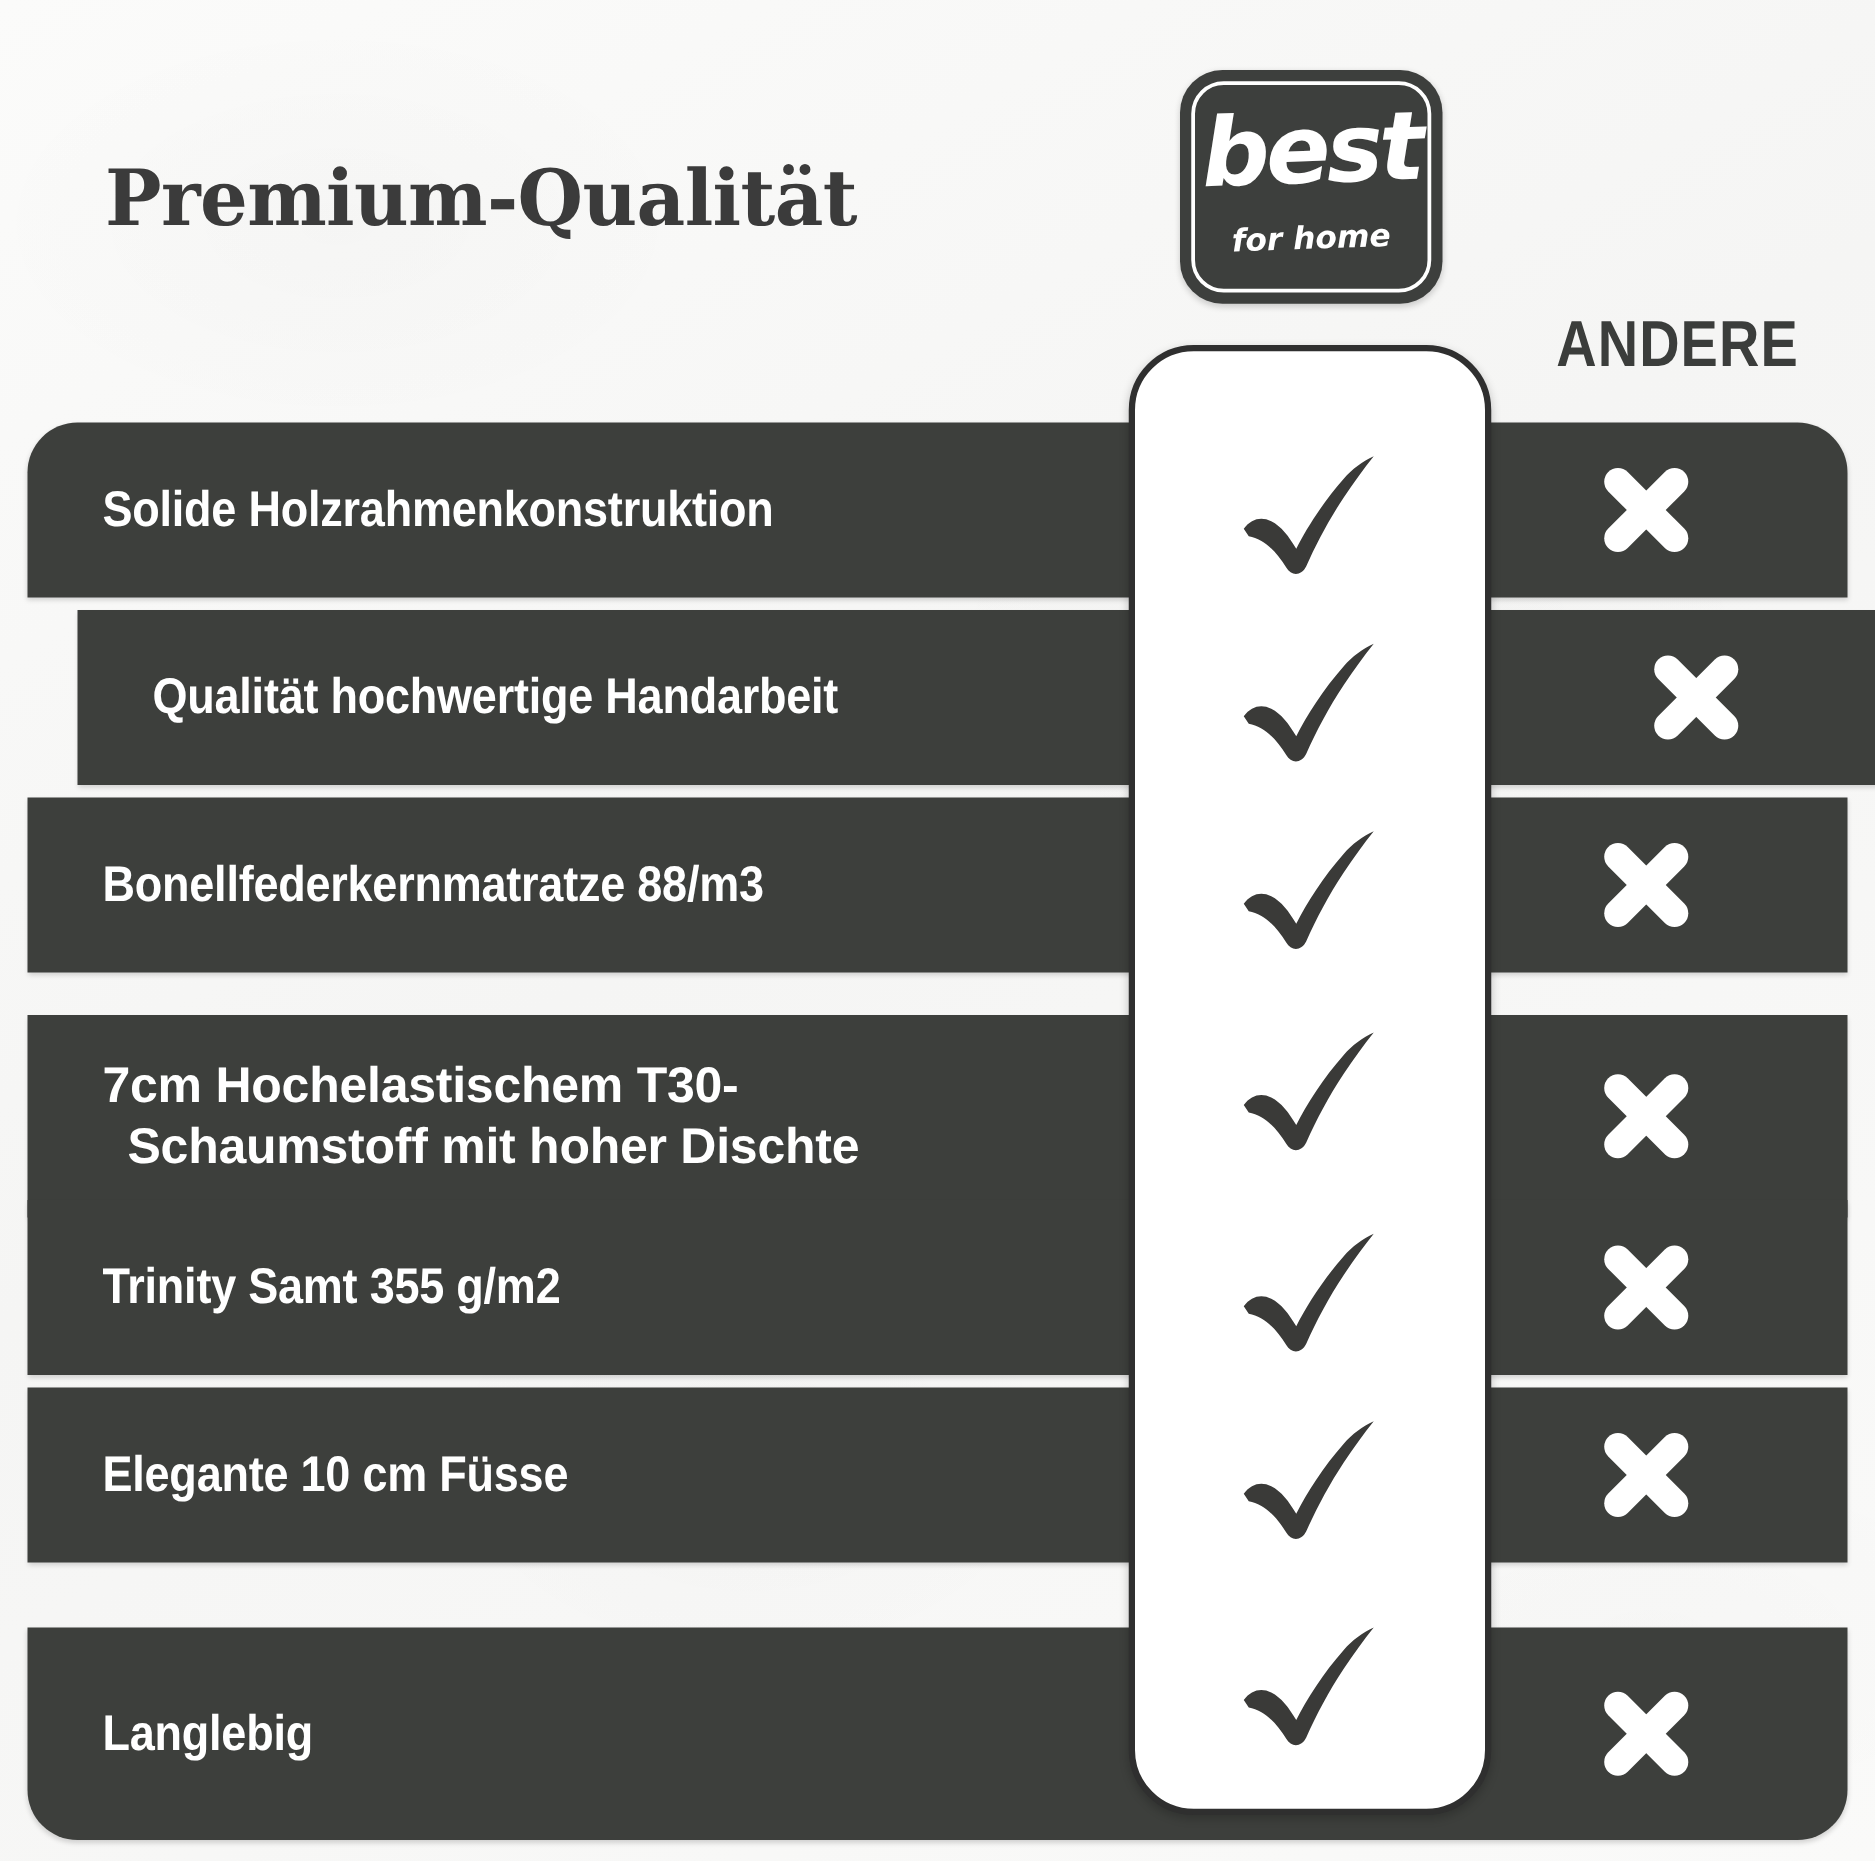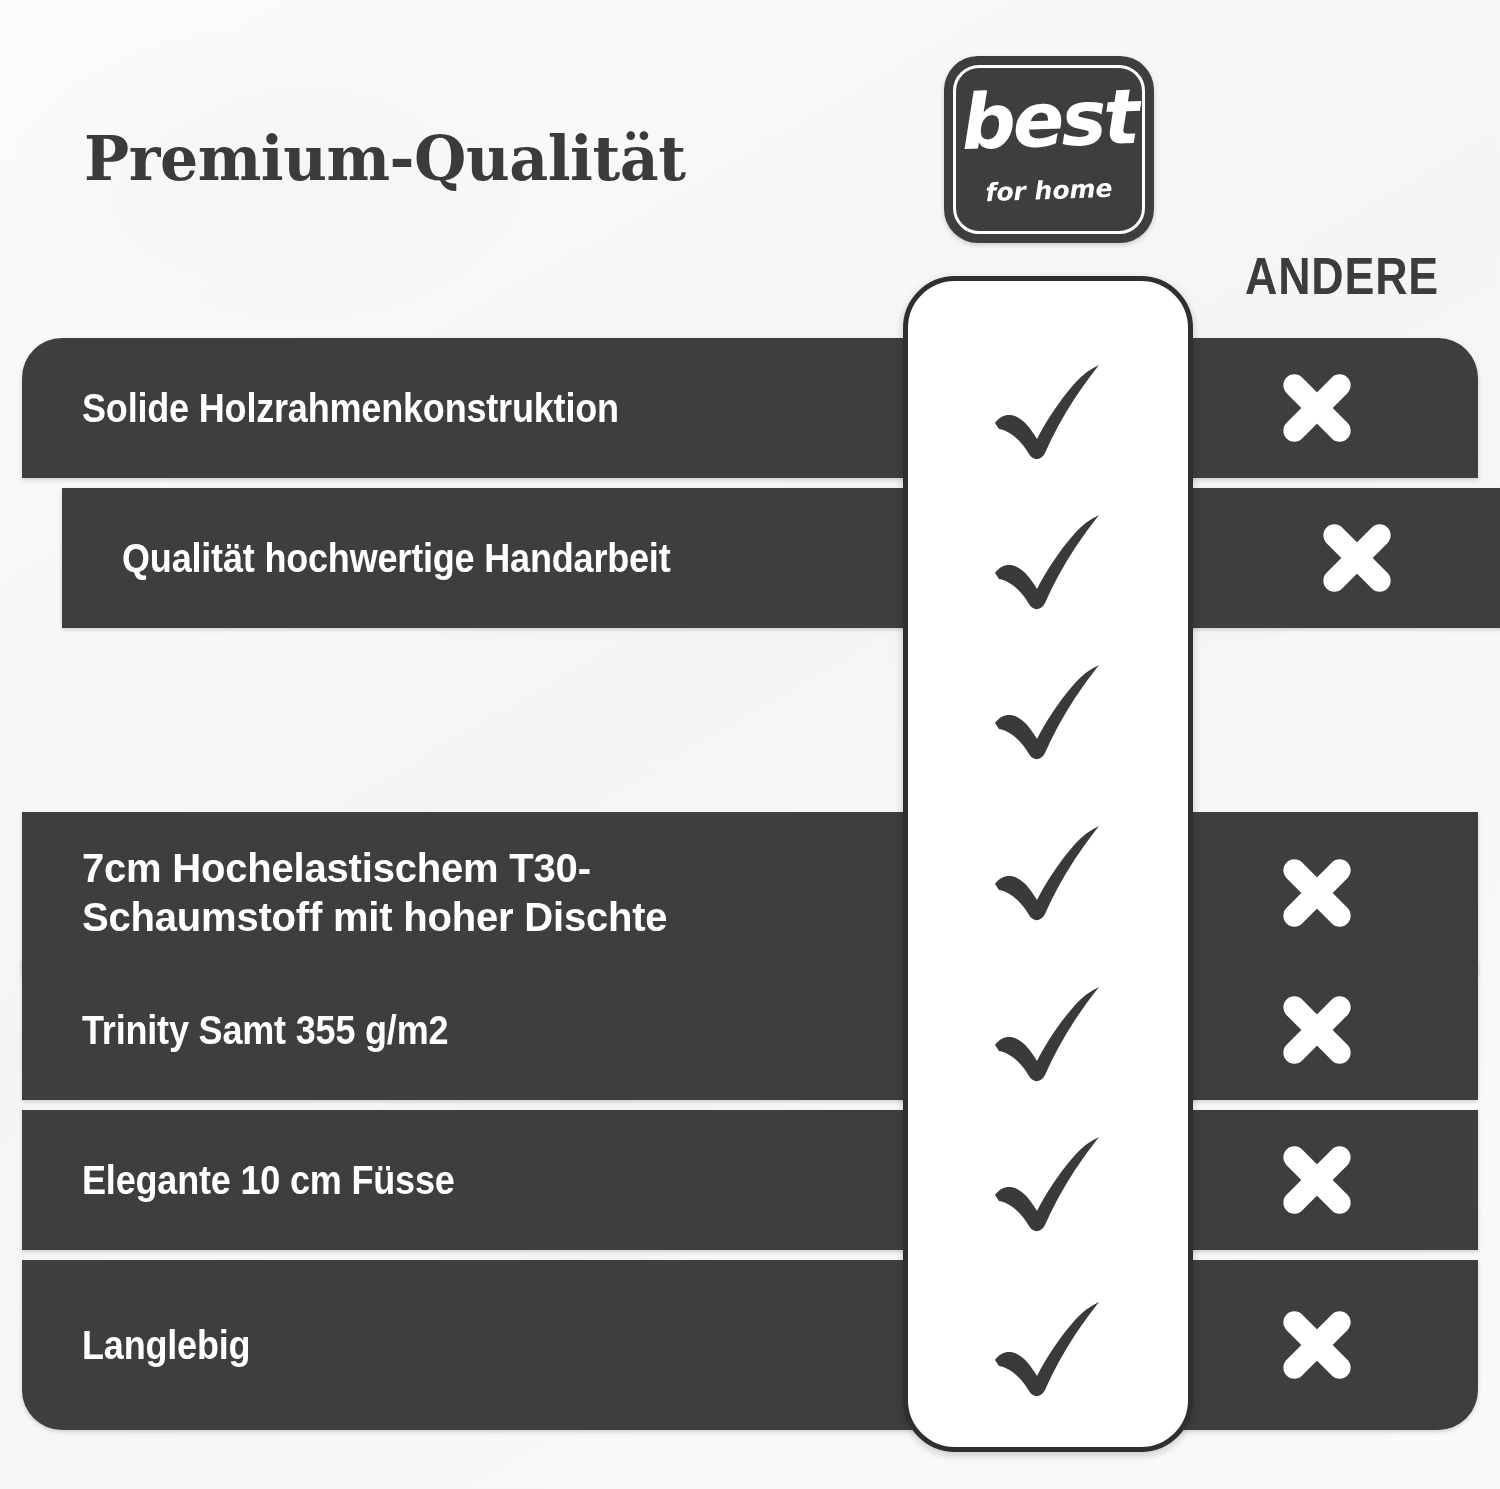--- a/index.html
+++ b/index.html
@@ -147,21 +147,21 @@
     font-weight: 700;
     font-size: 40px;
     line-height: 1.22;
     letter-spacing: -0.2px;
     max-width: 800px;
   }
   .row-label.condensed {
     transform: translateY(-50%) scaleX(0.9);
     transform-origin: left center;
   }
-  .row-label .line2 { display: block; }
+  .row-label .line2 { display: block; margin-left: 20px; }
 
   
   .x-mark {
     position: absolute;
     left: 1253px;
     top: 50%;
     margin-top: -42px;
     width: 84px;
     height: 84px;
   }
@@ -236,20 +236,27 @@
           <span class="b"></span>
         </div>
       </div>
       <div class="row" style="top: 150px; height: 140px; margin-left: 40px;">
         <div class="row-label condensed">Qualität hochwertige Handarbeit</div>
         <div class="x-mark">
           <span class="a"></span>
           <span class="b"></span>
         </div>
       </div>
+      <div class="row" style="top: 300px; height: 140px;">
+        <div class="row-label condensed">Bonellfederkernmatratze 88/m3</div>
+        <div class="x-mark">
+          <span class="a"></span>
+          <span class="b"></span>
+        </div>
+      </div>
       <div class="row" style="top: 474px; height: 162px;">
         <div class="row-label">7cm Hochelastischem T30-<span class="line2">Schaumstoff mit hoher Dischte</span></div>
         <div class="x-mark">
           <span class="a"></span>
           <span class="b"></span>
         </div>
       </div>
       <div class="row" style="top: 622px; height: 140px;">
         <div class="row-label condensed">Trinity Samt 355 g/m2</div>
         <div class="x-mark">
@@ -257,21 +264,21 @@
           <span class="b"></span>
         </div>
       </div>
       <div class="row" style="top: 772px; height: 140px; padding-left: 32px;">
         <div class="row-label condensed">Elegante 10 cm Füsse</div>
         <div class="x-mark">
           <span class="a"></span>
           <span class="b"></span>
         </div>
       </div>
-      <div class="row last" style="top: 922px; height: 170px;">
+      <div class="row last" style="top: 964px; height: 170px;">
         <div class="row-label condensed">Langlebig</div>
         <div class="x-mark">
           <span class="a"></span>
           <span class="b"></span>
         </div>
       </div>
     </div>
 
   <div class="highlight-column"></div>
 

